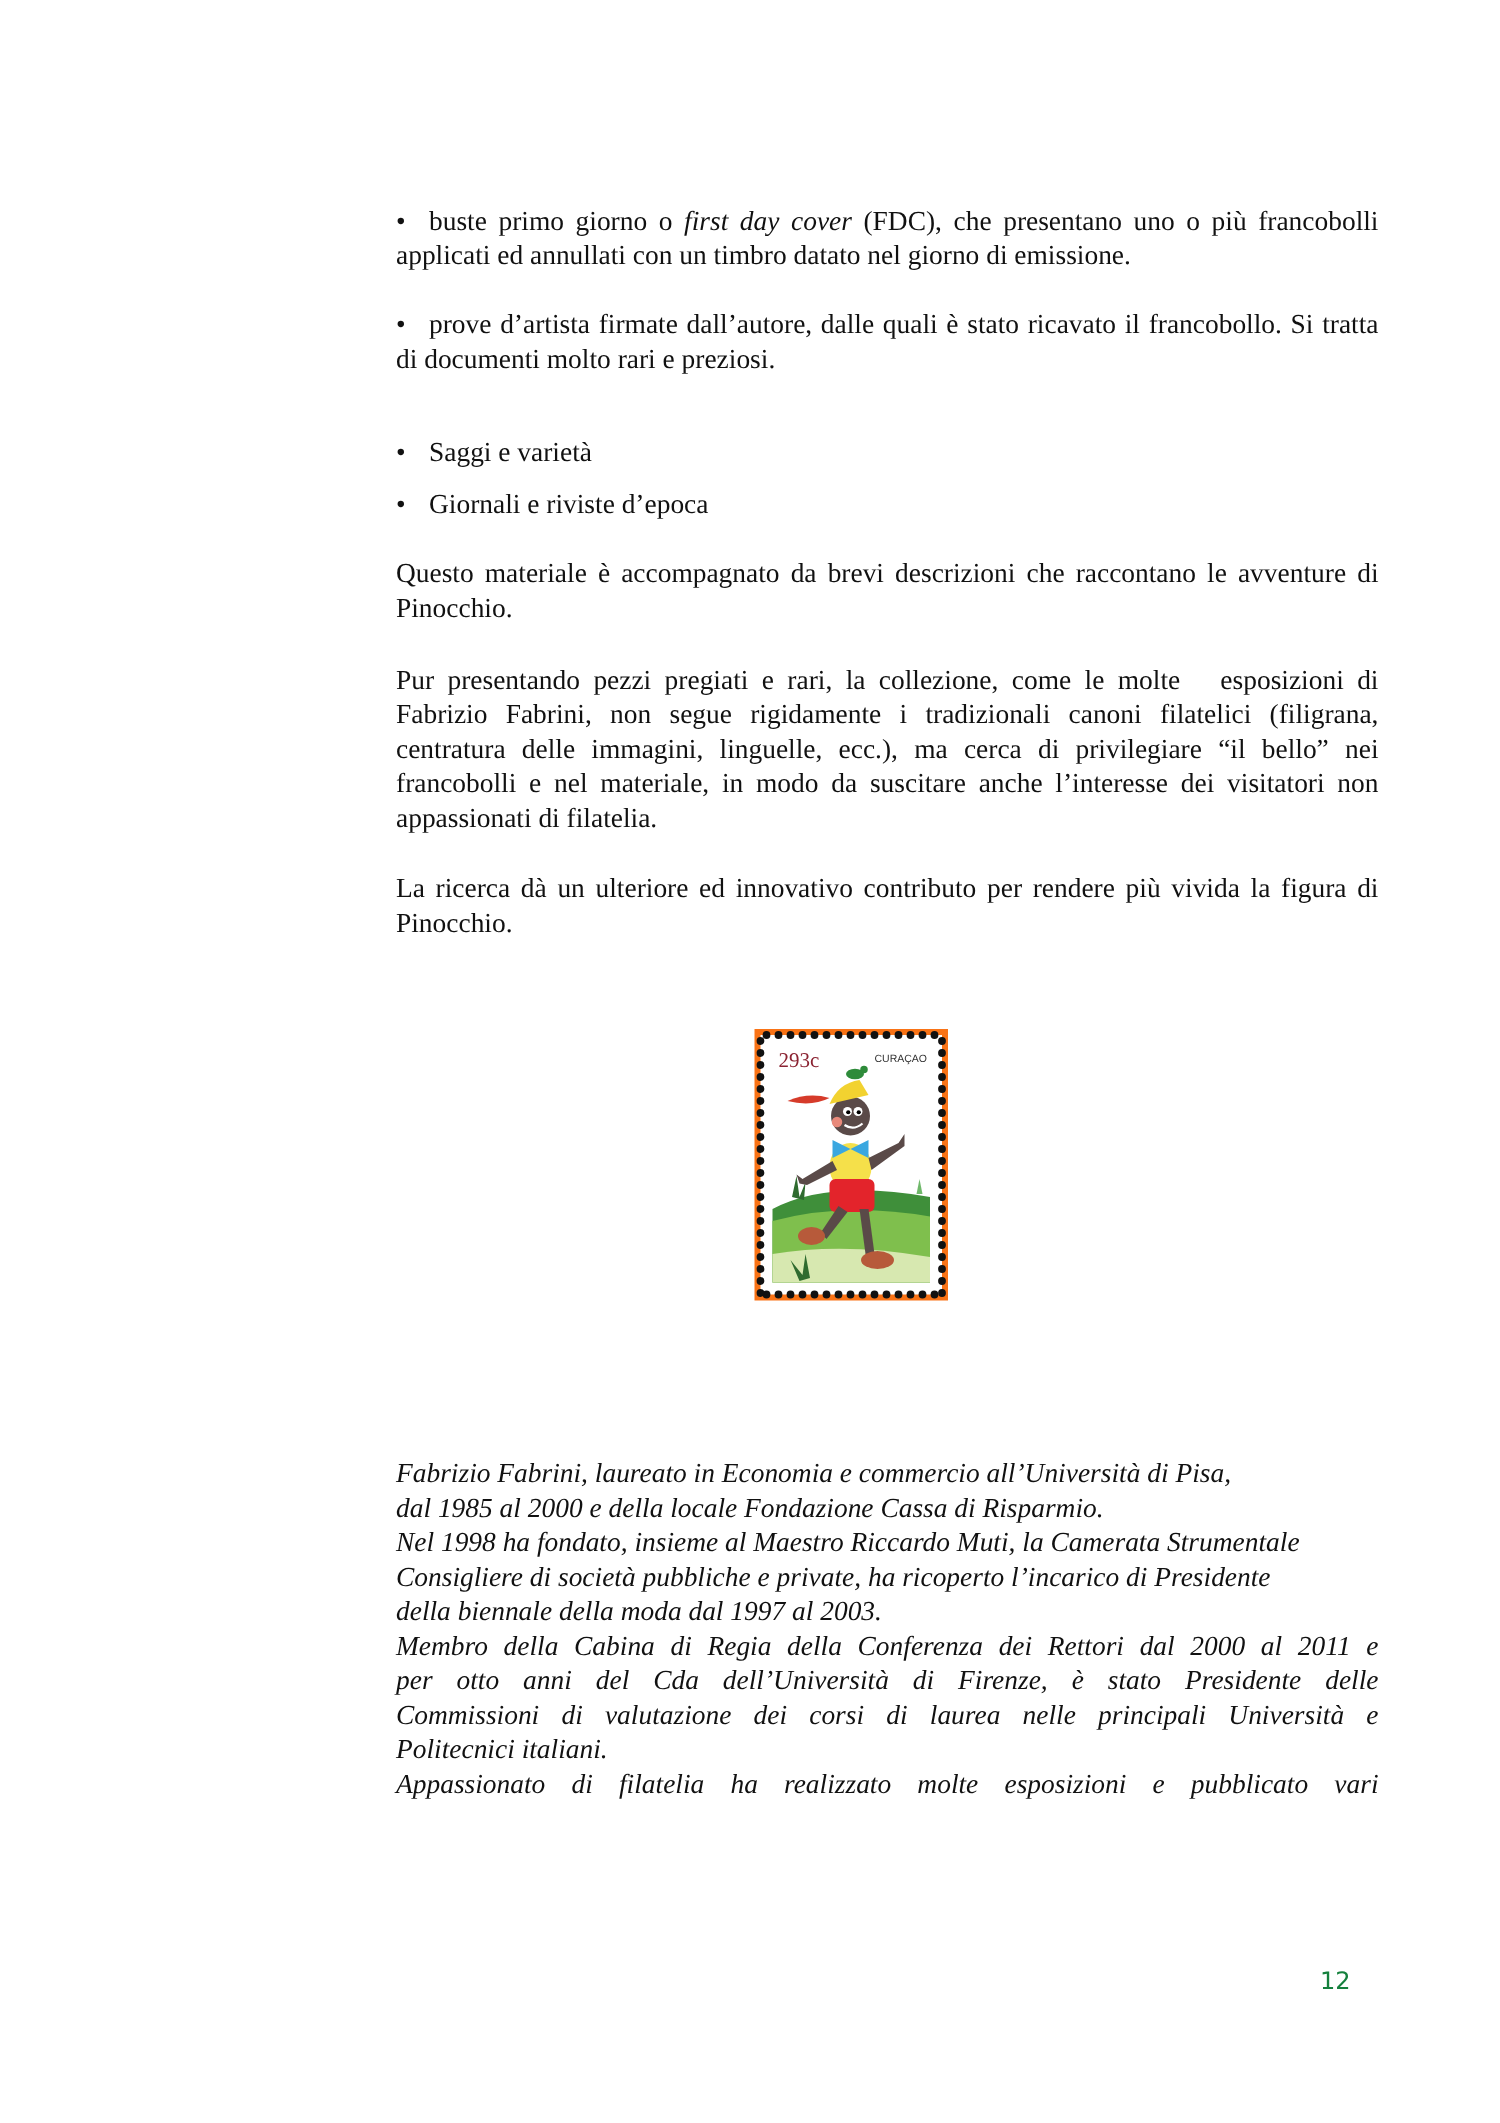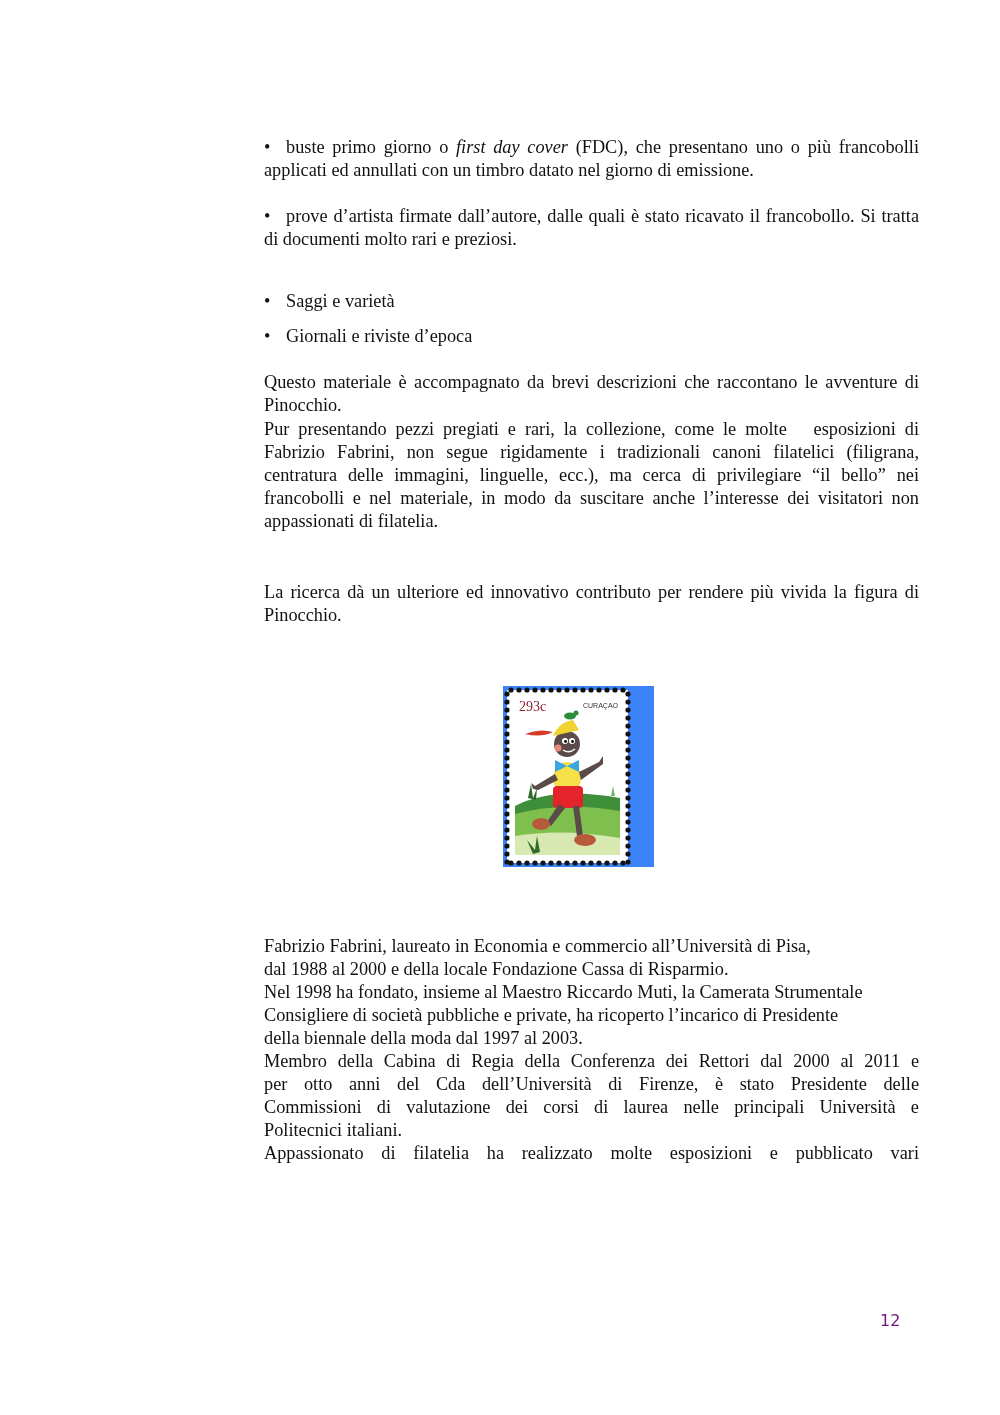--- a/index.html
+++ b/index.html
@@ -14,32 +14,32 @@
       font-size: 18.3px; line-height: 23px; text-align: justify;
       margin: 14px;
     }
     .bullet-dot { display: inline-block; width: 22px; }
     .italic { font-style: italic; }
     #b1 { top: 122px; }
     #b2 { top: 191px; }
     #b3 { top: 276px; }
     #b4 { top: 311px; }
     #p1 { top: 357px; }
-    #p2 { top: 404px; }
+    #p2 { top: 428px; }
     #p3 { top: 567px; }
-    #bio { top: 921px; }
+    #bio { top: 957px; font-style: italic; }
     .bio-line { display: block; text-align: justify; text-align-last: left; }
     .bio-line.full { text-align-last: justify; }
     .page-number {
       position: absolute; left: 880px; top: 1311px;
-      font-family: "DejaVu Sans", "Liberation Sans", sans-serif; font-size: 16px; color: #701a75;
+      font-family: "DejaVu Sans", "Liberation Sans", sans-serif; font-size: 16px; color: #15803d;
     }
     .stamp {
-      position: absolute; left: 503px; top: 686px; width: 151px; height: 181px;
-      background: #3b82f6;
+      position: absolute; left: 503px; top: 686px; width: 129px; height: 181px;
+      background: #f97316;
     }
     .stamp svg { position: absolute; left: 0; top: 0; }
   </style>
 </head>
 <body>
 
 <div class="page">
 
   <p class="text-block" id="b1">
     <span class="bullet-dot">•</span><span>buste primo giorno o </span><span class="italic">first day cover</span><span> (FDC), che presentano uno o più francobolli applicati ed annullati con un timbro datato nel giorno di emissione.</span>
@@ -179,21 +179,21 @@
       <ellipse cx="67" cy="30" rx="6" ry="3.5" id="bird" fill="#2e8b3a"></ellipse>
       <circle cx="73" cy="27" r="2.5" id="bird-head" fill="#2e8b3a"></circle>
 
       <text x="16" y="25" font-family="Liberation Serif, serif" font-size="14" id="stamp-value" fill="#8b2332">293c</text>
       <text x="80" y="22" font-family="Liberation Sans, sans-serif" font-size="7" fill="#333">CURAÇAO</text>
     </svg>
   </div>
 
   <div class="text-block" id="bio">
       <span class="bio-line">Fabrizio Fabrini, laureato in Economia e commercio all’Università di Pisa,</span>
-      <span class="bio-line">dal 1988 al 2000 e della locale Fondazione Cassa di Risparmio.</span>
+      <span class="bio-line">dal 1985 al 2000 e della locale Fondazione Cassa di Risparmio.</span>
       <span class="bio-line">Nel 1998 ha fondato, insieme al Maestro Riccardo Muti, la Camerata Strumentale</span>
       <span class="bio-line">Consigliere di società pubbliche e private, ha ricoperto l’incarico di Presidente</span>
       <span class="bio-line">della biennale della moda dal 1997 al 2003.</span>
       <span class="bio-line full">Membro della Cabina di Regia della Conferenza dei Rettori dal 2000 al 2011 e</span>
       <span class="bio-line full">per otto anni del Cda dell’Università di Firenze, è stato Presidente delle</span>
       <span class="bio-line full">Commissioni di valutazione dei corsi di laurea nelle principali Università e</span>
       <span class="bio-line">Politecnici italiani.</span>
       <span class="bio-line full">Appassionato di filatelia ha realizzato molte esposizioni e pubblicato vari</span>
     </div>
 

